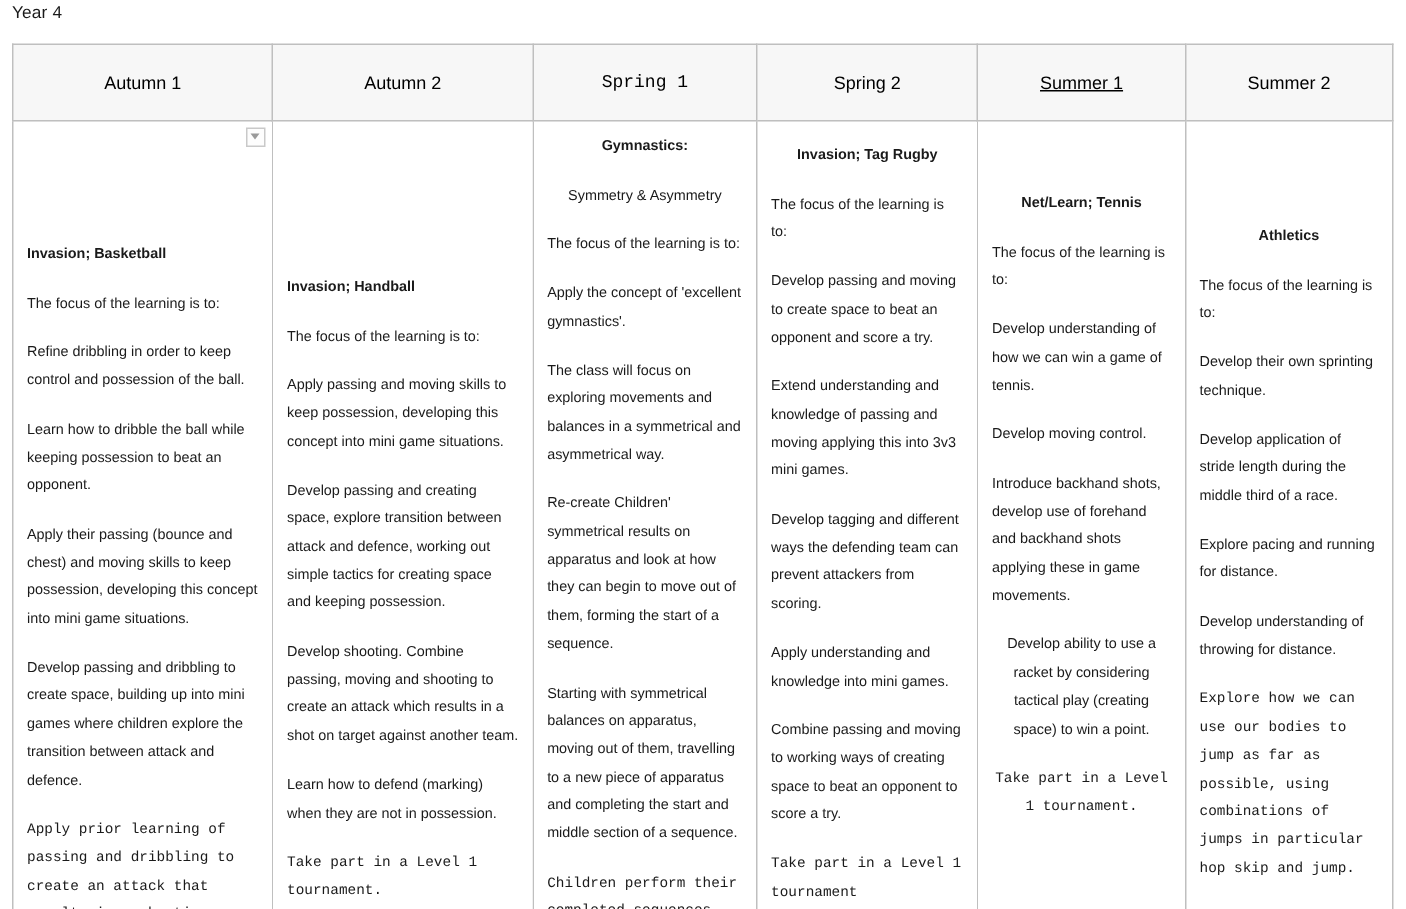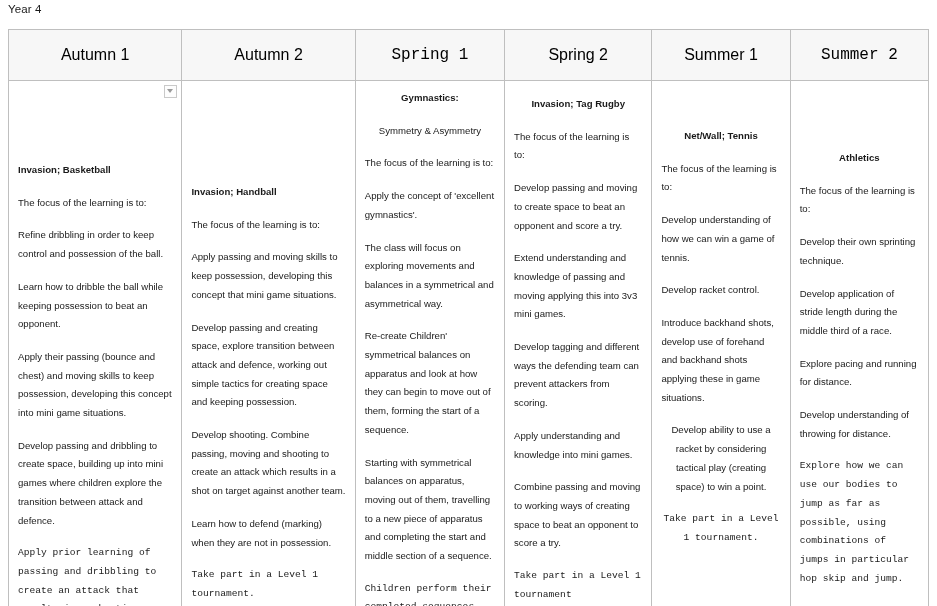--- a/index.html
+++ b/index.html
@@ -40,21 +40,21 @@
   .curriculum-table td,
   .curriculum-table th {
     border: 1px solid #bfbfbf;
     vertical-align: top;
     padding: 0;
   }
   .curriculum-table thead th {
     height: 50px;
     background: #f7f7f7;
     font-weight: normal;
-    font-size: 16px;
+    font-size: 12px;
     text-align: center;
     vertical-align: middle;
     color: #000;
   }
   .body-cell {
     position: relative;
     background: #ffffff;
     height: 515px;
   }
   .cell-inner {
@@ -99,22 +99,22 @@
     width: 0;
     height: 0;
     border-left: 3.5px solid transparent;
     border-right: 3.5px solid transparent;
     border-top: 4px solid #9a9a9a;
   }
   .col-1 { width: 172px; }
   .col-2 { width: 172px; }
   .col-3 { width: 148px; font-family: Liberation Mono, monospace; }
   .col-4 { width: 146px; }
-  .col-5 { width: 137px; }
-  .col-6 { width: 137px; font-family: Liberation Mono, monospace; }
+  .col-5 { width: 137px; text-decoration: underline; }
+  .col-6 { width: 137px; }
 </style>
 </head>
 <body>
 
 <div class="page">
 
   <div class="year-label">Year 4</div>
 
   <table class="curriculum-table">
     <thead>
@@ -144,36 +144,36 @@
 
           </div>
         </td>
 
         <td class="body-cell">
           <div class="cell-inner">
             <div class="spacer-top-xxl"></div>
             <div class="spacer-top-md"></div>
             <p class="para cell-title">Invasion; Handball</p>
             <p class="para">The focus of the learning is to:</p>
-            <p class="para">Apply passing and moving skills to keep possession, developing this concept that mini game situations.</p>
+            <p class="para">Apply passing and moving skills to keep possession, developing this concept into mini game situations.</p>
             <p class="para">Develop passing and creating space, explore transition between attack and defence, working out simple tactics for creating space and keeping possession.</p>
             <p class="para">Develop shooting. Combine passing, moving and shooting to create an attack which results in a shot on target against another team.</p>
             <p class="para">Learn how to defend (marking) when they are not in possession.</p>
             <p class="para">Take part in a Level 1 tournament.</p>
           </div>
         </td>
 
         <td class="body-cell">
           <div class="cell-inner">
             <p class="para center cell-title">Gymnastics:</p>
             <p class="para center">Symmetry &amp; Asymmetry</p>
             <p class="para">The focus of the learning is to:</p>
             <p class="para">Apply the concept of 'excellent gymnastics'.</p>
             <p class="para">The class will focus on exploring movements and balances in a symmetrical and asymmetrical way.</p>
-            <p class="para">Re-create Children' symmetrical balances on apparatus and look at how they can begin to move out of them, forming the start of a sequence.</p>
+            <p class="para">Re-create Children' symmetrical results on apparatus and look at how they can begin to move out of them, forming the start of a sequence.</p>
             <p class="para">Starting with symmetrical balances on apparatus, moving out of them, travelling to a new piece of apparatus and completing the start and middle section of a sequence.</p>
             <p class="para">Children perform their completed sequences.</p>
 
           </div>
         </td>
 
         <td class="body-cell">
           <div class="cell-inner">
             <div class="spacer-top-sm"></div>
             <p class="para center cell-title">Invasion; Tag Rugby</p>
@@ -183,25 +183,25 @@
             <p class="para">Develop tagging and different ways the defending team can prevent attackers from scoring.</p>
             <p class="para">Apply understanding and knowledge into mini games.</p>
             <p class="para">Combine passing and moving to working ways of creating space to beat an opponent to score a try.</p>
             <p class="para">Take part in a Level 1 tournament</p>
           </div>
         </td>
 
         <td class="body-cell">
           <div class="cell-inner">
             <div class="spacer-top-lg"></div>
-            <p class="para center cell-title">Net/Wall; Tennis</p>
+            <p class="para center cell-title">Net/Learn; Tennis</p>
             <p class="para">The focus of the learning is to:</p>
             <p class="para">Develop understanding of how we can win a game of tennis.</p>
-            <p class="para">Develop racket control.</p>
-            <p class="para">Introduce backhand shots, develop use of forehand and backhand shots applying these in game situations.</p>
+            <p class="para">Develop moving control.</p>
+            <p class="para">Introduce backhand shots, develop use of forehand and backhand shots applying these in game movements.</p>
             <p class="para center">Develop ability to use a racket by considering tactical play (creating space) to win a point.</p>
             <p class="para center">Take part in a Level 1 tournament.</p>
           </div>
         </td>
 
         <td class="body-cell">
           <div class="cell-inner">
             <div class="spacer-top-xl"></div>
             <p class="para center cell-title">Athletics</p>
             <p class="para">The focus of the learning is to:</p>

